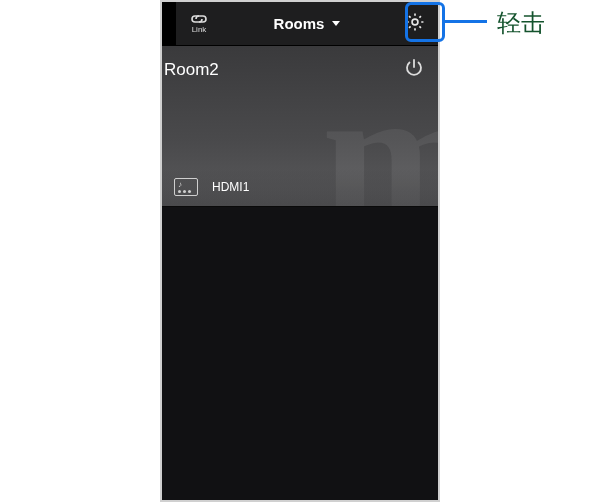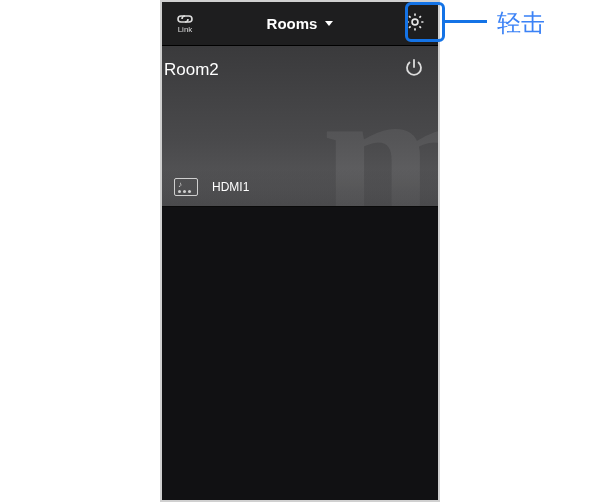--- a/index.html
+++ b/index.html
@@ -24,20 +24,21 @@
   }
   .header {
     height: 44px;
     background: #1e1e1f;
     display: flex;
     align-items: center;
     justify-content: space-between;
     padding: 0 8px;
     box-sizing: border-box;
     border-bottom: 1px solid #000;
+    margin-left: 14px;
   }
   .link-btn {
     display: flex;
     flex-direction: column;
     align-items: center;
     justify-content: center;
     color: #dcdcdc;
     font-size: 8px;
     line-height: 1;
     width: 30px;
@@ -154,21 +155,21 @@
   }
   .callout-line {
     position: absolute;
     height: 3px;
     background: #1473e6;
     pointer-events: none;
   }
   .callout-label {
     position: absolute;
     font-size: 24px;
-    color: #3b82f6;
+    color: #14532d;
     font-family: Liberation Serif, serif;
   }
 </style>
 </head>
 <body>
 
 <div class="phone">
 
   <div class="header">
     <div class="link-btn">

